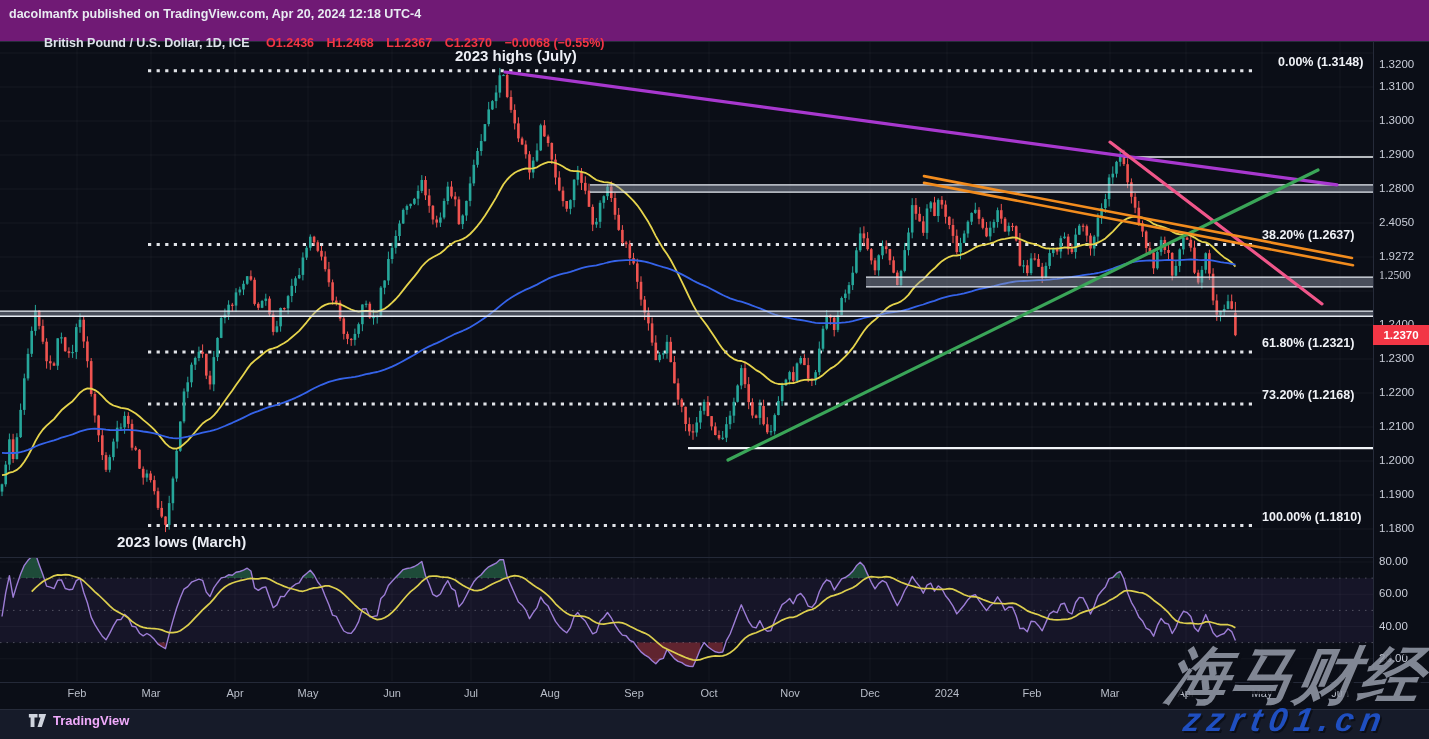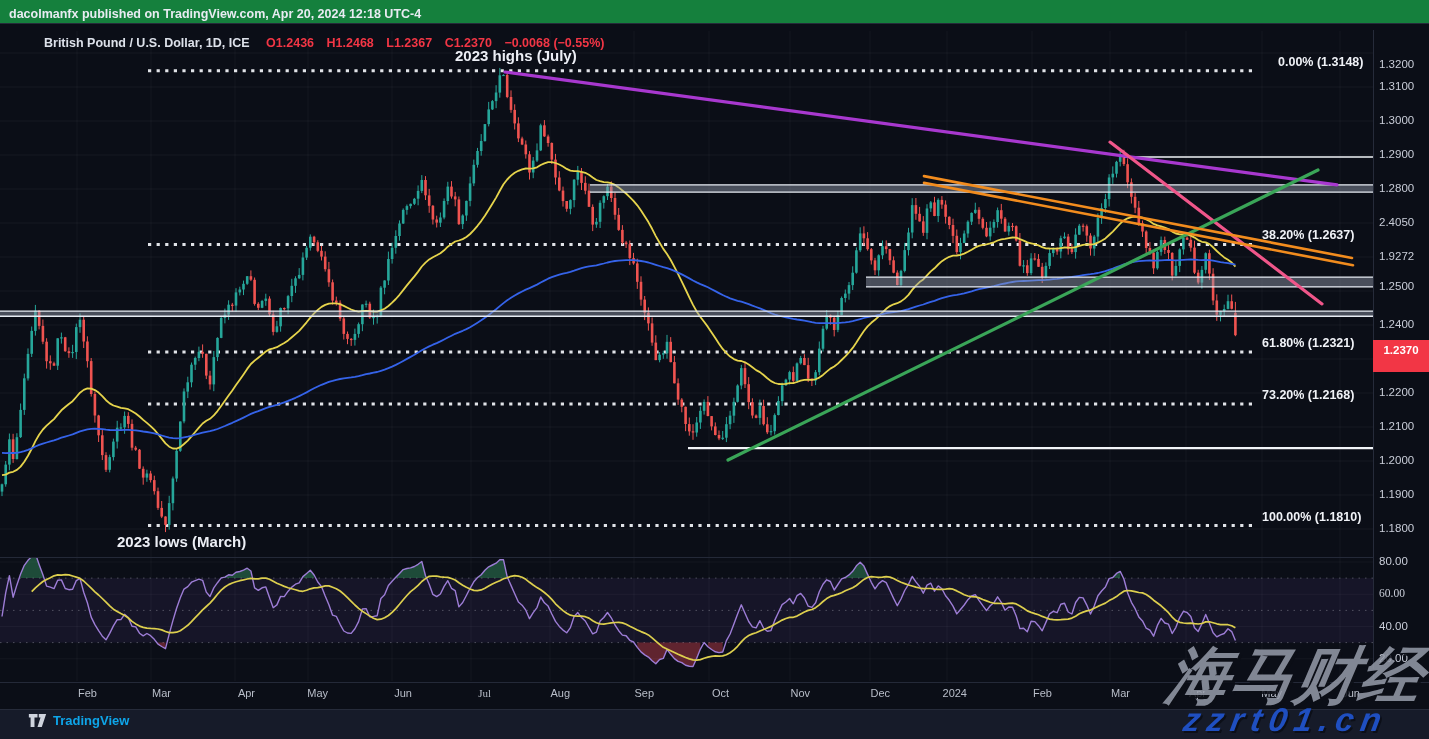--- a/index.html
+++ b/index.html
@@ -1,38 +1,38 @@
 <!DOCTYPE html>
 <html><head>
 <meta charset="utf-8">
 <style>
   html,body{margin:0;padding:0;background:#0b0e17;}
   *{box-sizing:border-box;}
   .stage{position:relative;width:1429px;height:739px;overflow:hidden;background:#0b0e17;
          font-family:"Liberation Sans","DejaVu Sans",sans-serif;}
   #plot{position:absolute;left:0;top:0;z-index:1;}
-  .topbar{position:absolute;left:0;top:0;width:1429px;height:24px;background:#15803d;
+  .topbar{position:absolute;left:0;top:0;width:1429px;height:42px;background:#701a75;
           border-bottom:1px solid #262b3a;z-index:4;color:#e8ebf2;font-size:12.5px;font-weight:700;
           line-height:29px;padding-left:9px;}
   .symline{position:absolute;left:16px;top:36px;z-index:4;font-size:12.5px;font-weight:600;
            color:#dde1ea;white-space:nowrap;}
   .symline .val{color:#f23645;margin-left:9px;margin-top:25px;}
   .symline .ttl{margin-right:4px;padding-left:28px;}
   .fiblabel{position:absolute;z-index:3;font-size:12.5px;font-weight:700;color:#f0f2f7;white-space:nowrap;}
   .anno{position:absolute;z-index:3;font-size:15px;font-weight:700;color:#eceef5;white-space:nowrap;}
   .pxlabel{position:absolute;left:1379px;z-index:3;font-size:11.5px;color:#c9cdd8;}
-  .tlabel{position:absolute;z-index:3;font-size:11px;color:#b9bec9;width:40px;text-align:right;top:687px;}
-  .badge{position:absolute;left:1373px;top:340px;width:56px;height:32px;background:#f23645;z-index:4;
+  .tlabel{position:absolute;z-index:3;font-size:11px;color:#b9bec9;width:40px;text-align:center;top:687px;}
+  .badge{position:absolute;left:1373px;top:325px;width:56px;height:20px;background:#f23645;z-index:4;
          color:#ffffff;font-size:11.5px;font-weight:700;text-align:center;line-height:20px;}
   .priceaxis{position:absolute;left:1373px;top:30px;width:56px;height:652px;border-left:1px solid #262b3a;z-index:2;}
   .timeaxis{position:absolute;left:0;top:682px;width:1429px;height:27px;border-top:1px solid #242938;z-index:2;}
   .rsidiv{position:absolute;left:0;top:557px;width:1373px;height:1px;background:#242938;z-index:2;}
   .bottombar{position:absolute;left:0;top:709px;width:1429px;height:30px;background:#161b29;
              border-top:1px solid #262b3a;z-index:4;}
-  .tvlogo{position:absolute;left:28px;top:3px;display:flex;align-items:center;gap:6px;color:#0ea5e9;
+  .tvlogo{position:absolute;left:28px;top:3px;display:flex;align-items:center;gap:6px;color:#f0abfc;
           font-size:13px;font-weight:600;}
   .wm-cn{position:absolute;left:1168px;top:634px;z-index:6;font-size:62px;font-weight:900;font-style:italic;
          color:rgba(150,156,170,0.85);transform:skewX(-10deg);letter-spacing:2px;white-space:nowrap;
          text-shadow:3px 3px 0 rgba(12,14,22,0.85);}
   .wm-url{position:absolute;left:1184px;top:701px;z-index:6;font-size:33px;font-weight:900;font-style:italic;
           color:#1f4fc0;transform:skewX(-10deg);letter-spacing:7px;white-space:nowrap;
           text-shadow:2px 2px 0 rgba(10,12,20,0.8);}
   .canvas-hit{position:absolute;left:0;top:31px;width:1372px;height:650px;z-index:2;}
 </style>
 </head>
@@ -822,38 +822,38 @@
   <div class="rsidiv"></div>
   <div class="timeaxis"></div>
   <div id="labels">
       <div class="pxlabel" style="top: 46px; margin-top: 12px;">1.3200</div>
       <div class="pxlabel" style="top: 80px;">1.3100</div>
       <div class="pxlabel" style="top: 114px;">1.3000</div>
       <div class="pxlabel" style="top: 148px;">1.2900</div>
       <div class="pxlabel" style="top: 182px;">1.2800</div>
       <div class="pxlabel" style="top: 216px;">2.4050</div>
       <div class="pxlabel" style="top: 250px;">1.9272</div>
-      <div class="pxlabel" style="top: 280px;">1.2500</div>
+      <div class="pxlabel" style="top: 269px; font-family: Liberation Serif, serif;">1.2500</div>
       <div class="pxlabel" style="top: 318px;">1.2400</div>
       <div class="pxlabel" style="top: 352px;">1.2300</div>
       <div class="pxlabel" style="top: 386px;">1.2200</div>
       <div class="pxlabel" style="top: 420px;">1.2100</div>
       <div class="pxlabel" style="top: 454px;">1.2000</div>
       <div class="pxlabel" style="top: 488px;">1.1900</div>
       <div class="pxlabel" style="top: 522px;">1.1800</div>
       <div class="pxlabel" style="top: 555px;">80.00</div>
-      <div class="pxlabel" style="top: 587.25px; font-family: Liberation Serif, serif;">60.00</div>
+      <div class="pxlabel" style="top: 587.25px;">60.00</div>
       <div class="pxlabel" style="top: 619.5px;">40.00</div>
       <div class="pxlabel" style="top: 651.75px;">20.00</div>
       <div class="tlabel" style="left: 57px;">Feb</div>
       <div class="tlabel" style="left: 131px;">Mar</div>
       <div class="tlabel" style="left: 215px;">Apr</div>
       <div class="tlabel" style="left: 288px;">May</div>
       <div class="tlabel" style="left: 372px;">Jun</div>
-      <div class="tlabel" style="left: 451px; font-family: Liberation Serif, serif;">Jul</div>
+      <div class="tlabel" style="left: 451px;">Jul</div>
       <div class="tlabel" style="left: 530px;">Aug</div>
       <div class="tlabel" style="left: 614px;">Sep</div>
       <div class="tlabel" style="left: 689px;">Oct</div>
       <div class="tlabel" style="left: 770px;">Nov</div>
       <div class="tlabel" style="left: 850px;">Dec</div>
       <div class="tlabel" style="left: 927px;">2024</div>
       <div class="tlabel" style="left: 1012px;">Feb</div>
       <div class="tlabel" style="left: 1090px;">Mar</div>
       <div class="tlabel" style="left: 1166px;">Apr</div>
       <div class="tlabel" style="left: 1242px;">May</div>

